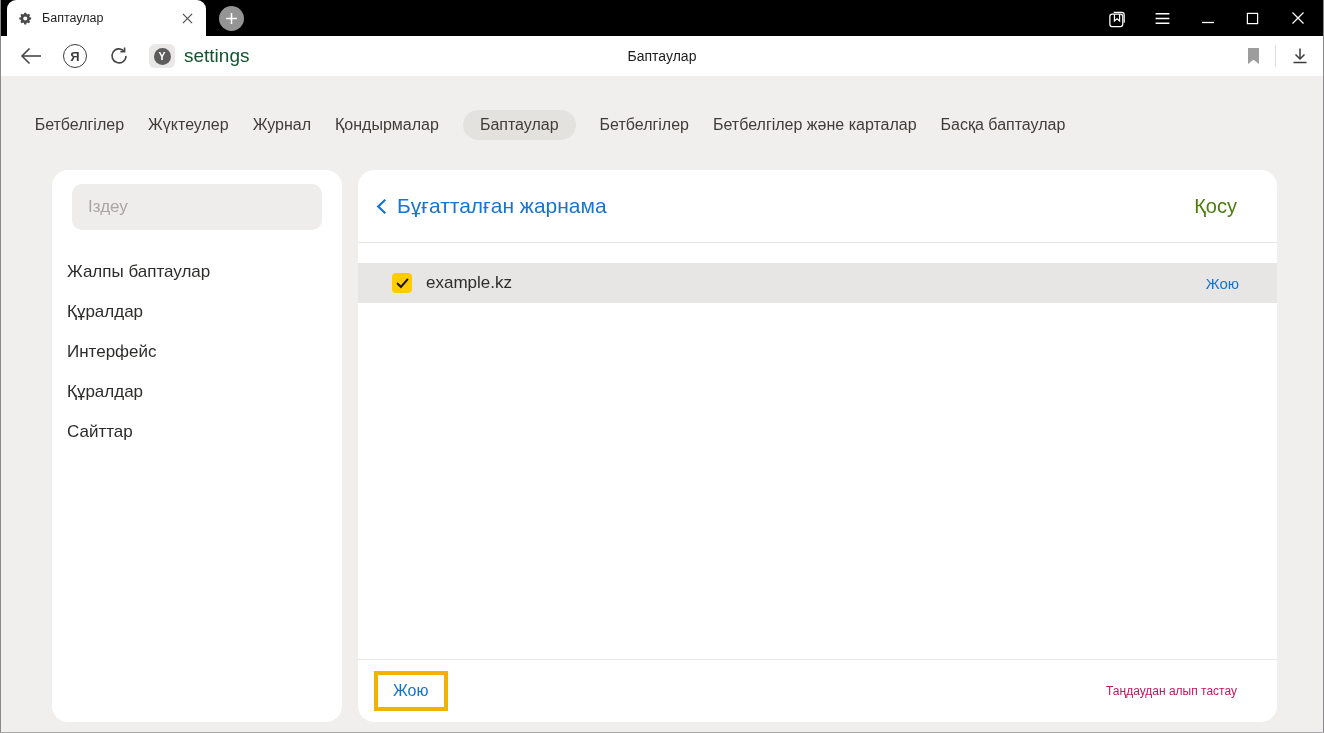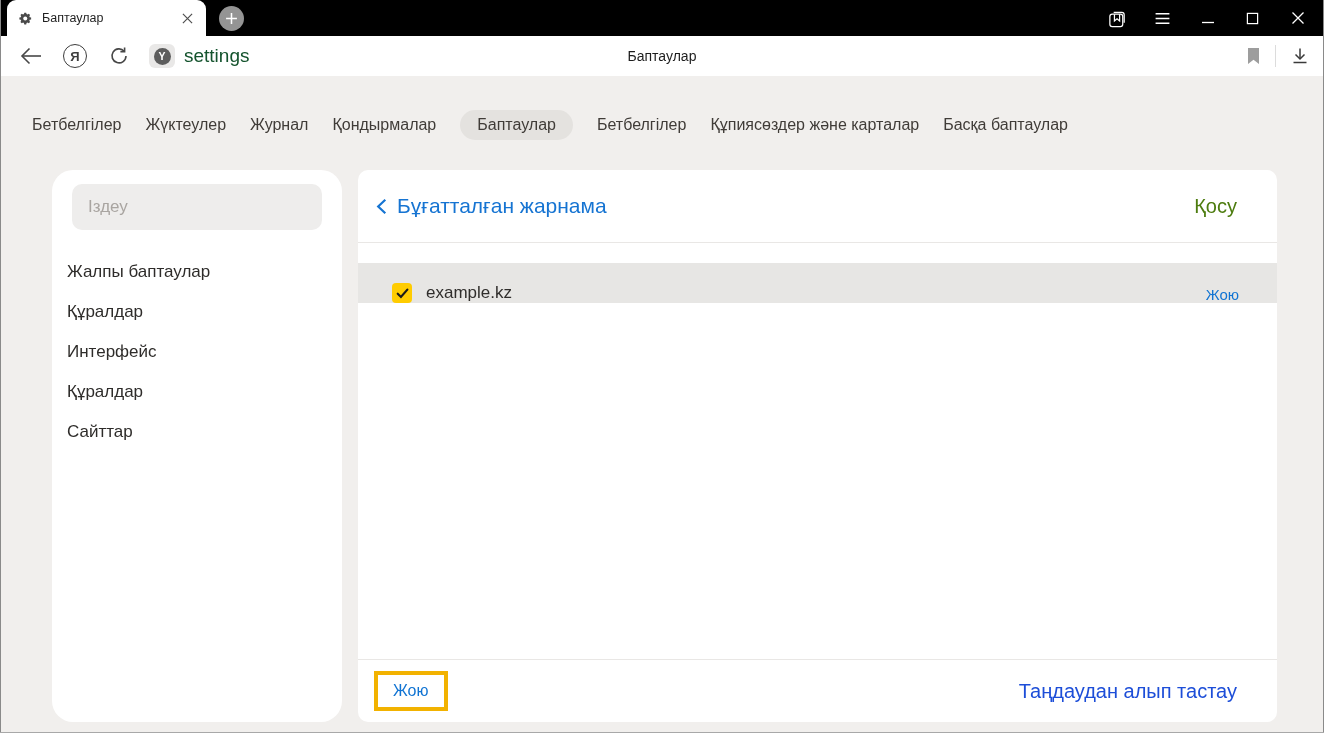--- a/index.html
+++ b/index.html
@@ -43,50 +43,50 @@
 
   
   .content { position:absolute; top:76px; left:0; width:1324px; height:657px; background:#f1efed; }
 
   .nav-tabs { position:absolute; top:34px; left:0; width:1100px; display:flex; justify-content:center;
     align-items:center; gap:24px; }
   .nav-tab { font-size:16px; color:#403c38; padding:6px 0; cursor:pointer; white-space:nowrap; }
   .nav-tab.selected { background:#e4e2df; border-radius:17px; padding:6px 17px; }
 
   .panel { position:absolute; background:#fff; border-radius:16px; }
-  .sidebar { left:52px; top:94px; width:290px; height:552px;border-radius:21px; }
-  .mainpanel { left:358px; top:94px; width:919px; height:552px;border-radius:10px; }
+  .sidebar { left:52px; top:94px; width:290px; height:552px; }
+  .mainpanel { left:358px; top:94px; width:919px; height:552px; }
 
   .search-input { display:block; margin:14px 20px 0 20px; width:250px; height:46px; background:#eeedec;
     border:none; border-radius:10px; padding:0 16px; font-size:17px; color:#333;
     font-family:"Liberation Sans", sans-serif; outline:none; }
   .search-input::placeholder { color:#a9a5a1; }
 
   .side-list { margin-top:22px; }
   .side-item { height:40px; line-height:40px; padding-left:15px; font-size:17px; color:#2e2c2a; cursor:pointer; }
 
   .main-header { height:72px; display:flex; align-items:center; padding:0 40px 0 14px; }
   .back-chevron { width:18px; height:18px; display:flex; align-items:center; justify-content:center; cursor:pointer; }
   .main-title { margin-left:7px; font-size:21px; color:#1674d2; }
   .add-link { margin-left:auto; font-size:20px; color:#4d7c0f; cursor:pointer; }
   .hdivider { height:1px; background:#e9e7e5; }
 
-  .list-row { margin-top:20px; height:40px; background:#e7e6e4; display:flex; align-items:flex-end;
+  .list-row { margin-top:20px; height:40px; background:#e7e6e4; display:flex; align-items:center;
     padding:0 38px 0 34px; }
   .checkbox { width:20px; height:20px; background:#ffcc00; border-radius:4px; display:flex;
     align-items:center; justify-content:center; cursor:pointer; }
   .row-domain { margin-left:14px; font-size:17px; color:#302e2c; }
   .row-remove { margin-left:auto; font-size:15px; color:#1174d3; cursor:pointer; }
 
   .main-footer-divider { position:absolute; left:0; right:0; bottom:62px; height:1px; background:#e9e7e5; }
   .main-footer { position:absolute; left:0; right:0; bottom:0; height:62px; display:flex; align-items:center;
     padding:0 40px 0 16px; }
   .delete-highlight { border:4px solid #f2b200; padding:7px 15px; background:#fff; cursor:pointer; }
   .delete-label { font-size:16px; color:#1174d3; }
-  .deselect-link { margin-left:auto; font-size:20px; color:#1d4ed8; cursor:pointer; }
+  .deselect-link { margin-left:auto; font-size:12px; color:#be185d; cursor:pointer; }
 </style>
 </head>
 <body>
 
 <div class="frame-edge frame-left"></div>
 <div class="frame-edge frame-right"></div>
 <div class="frame-edge frame-bottom"></div>
 
 <div class="tabbar">
   <div class="browser-tab">
@@ -181,21 +181,21 @@
 
 <div class="content">
 
   <div class="nav-tabs">
     <span class="nav-tab">Бетбелгілер</span>
     <span class="nav-tab">Жүктеулер</span>
     <span class="nav-tab">Журнал</span>
     <span class="nav-tab">Қондырмалар</span>
     <span class="nav-tab selected">Баптаулар</span>
     <span class="nav-tab">Бетбелгілер</span>
-    <span class="nav-tab">Құпиясөздер және карталар</span>
+    <span class="nav-tab">Бетбелгілер және карталар</span>
     <span class="nav-tab">Басқа баптаулар</span>
   </div>
 
   <div class="panel sidebar">
     <input class="search-input" type="text" placeholder="Іздеу" style="">
     <div class="side-list">
       <div class="side-item">Жалпы баптаулар</div>
       <div class="side-item">Құралдар</div>
       <div class="side-item">Интерфейс</div>
       <div class="side-item">Құралдар</div>

